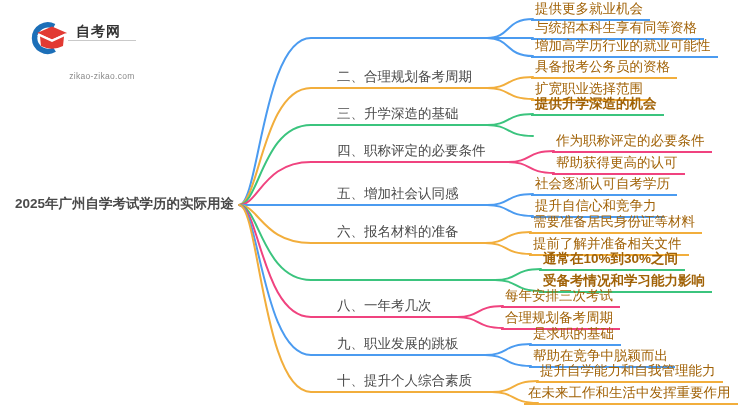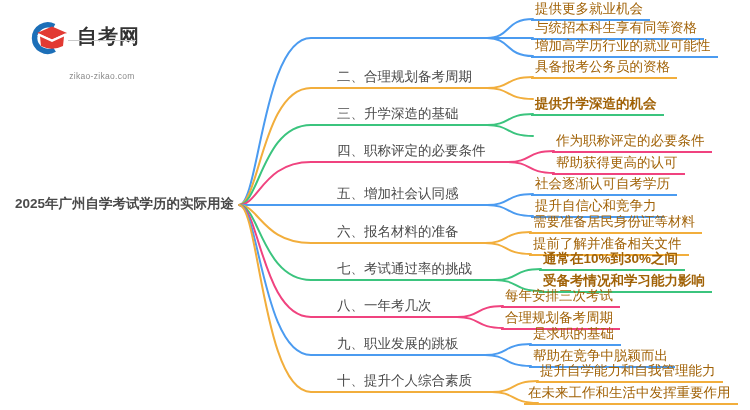--- a/index.html
+++ b/index.html
@@ -10,22 +10,22 @@
   .leaf{padding:0 7px 1px 4px;border-bottom:2px solid #999;}
   .u-blue{border-bottom-color:#4B9BF0;}
   .u-orange{border-bottom-color:#F2AE3C;}
   .u-green{border-bottom-color:#3BC47E;font-weight:bold;}
   .u-pink{border-bottom-color:#F0437F;}
   .branch-label{font-size:13.5px;color:#4a4a4a;}
   .root-title{position:absolute;left:8px;top:195px;width:226px;text-align:right;
               font-size:13.5px;font-weight:600;color:#4a4a4a;white-space:nowrap;}
   .logo{position:absolute;left:26px;top:20px;width:120px;height:40px;}
   .logo-icon{position:absolute;left:0;top:0;}
-  .logo-name{position:absolute;left:50px;top:3px;width:64px;text-align:right;
-             font-size:20px;font-weight:bold;color:#333;letter-spacing:1px;}
+  .logo-name{position:absolute;left:50px;top:3px;width:64px;text-align:left;
+             font-size:14px;font-weight:bold;color:#333;letter-spacing:1px;}
   .logo-divider{position:absolute;left:42px;top:20px;width:68px;height:1px;background:#c9c9c9;}
   .logo-domain{position:absolute;left:41px;top:17px;width:70px;text-align:center;
                font-size:8.5px;color:#8a8a8a;letter-spacing:0.3px;margin-top:34px;}
 </style>
 </head>
 <body>
 
 <div class="stage">
 
   <svg class="connectors" id="connectors">
@@ -74,30 +74,30 @@
     <div class="logo-domain">zikao-zikao.com</div>
   </div>
 
   <div class="root-title">2025年广州自学考试学历的实际用途</div>
 
   <div class="node branch-label" style="left:337px;top:68px">二、合理规划备考周期</div>
   <div class="node branch-label" style="left:337px;top:105px">三、升学深造的基础</div>
   <div class="node branch-label" style="left:337px;top:142px">四、职称评定的必要条件</div>
   <div class="node branch-label" style="left:337px;top:185px">五、增加社会认同感</div>
   <div class="node branch-label" style="left:337px;top:223px">六、报名材料的准备</div>
-  <div class="node branch-label" style="left:337px;top:260px">七、考试通过率的挑战</div>
   <div class="node branch-label" style="left:337px;top:297px">八、一年考几次</div>
   <div class="node branch-label" style="left:337px;top:335px">九、职业发展的跳板</div>
   <div class="node branch-label" style="left:337px;top:372px">十、提升个人综合素质</div>
 
   <div class="node leaf u-blue" style="left:531px;top:0px">提供更多就业机会</div>
   <div class="node leaf u-blue" style="left:531px;top:19px">与统招本科生享有同等资格</div>
   <div class="node leaf u-blue" style="left:531px;top:37px">增加高学历行业的就业可能性</div>
 
   <div class="node leaf u-orange" style="left:531px;top:58px">具备报考公务员的资格</div>
+  <div class="node leaf u-orange" style="left:531px;top:80px">扩宽职业选择范围</div>
 
   <div class="node leaf u-green" style="left:531px;top:95px">提供升学深造的机会</div>
 
   <div class="node leaf u-pink" style="left:552px;top:132px">作为职称评定的必要条件</div>
   <div class="node leaf u-pink" style="left:552px;top:154px">帮助获得更高的认可</div>
 
   <div class="node leaf u-blue" style="left:531px;top:175px">社会逐渐认可自考学历</div>
   <div class="node leaf u-blue" style="left:531px;top:197px">提升自信心和竞争力</div>
 
   <div class="node leaf u-orange" style="left:529px;top:213px">需要准备居民身份证等材料</div>

